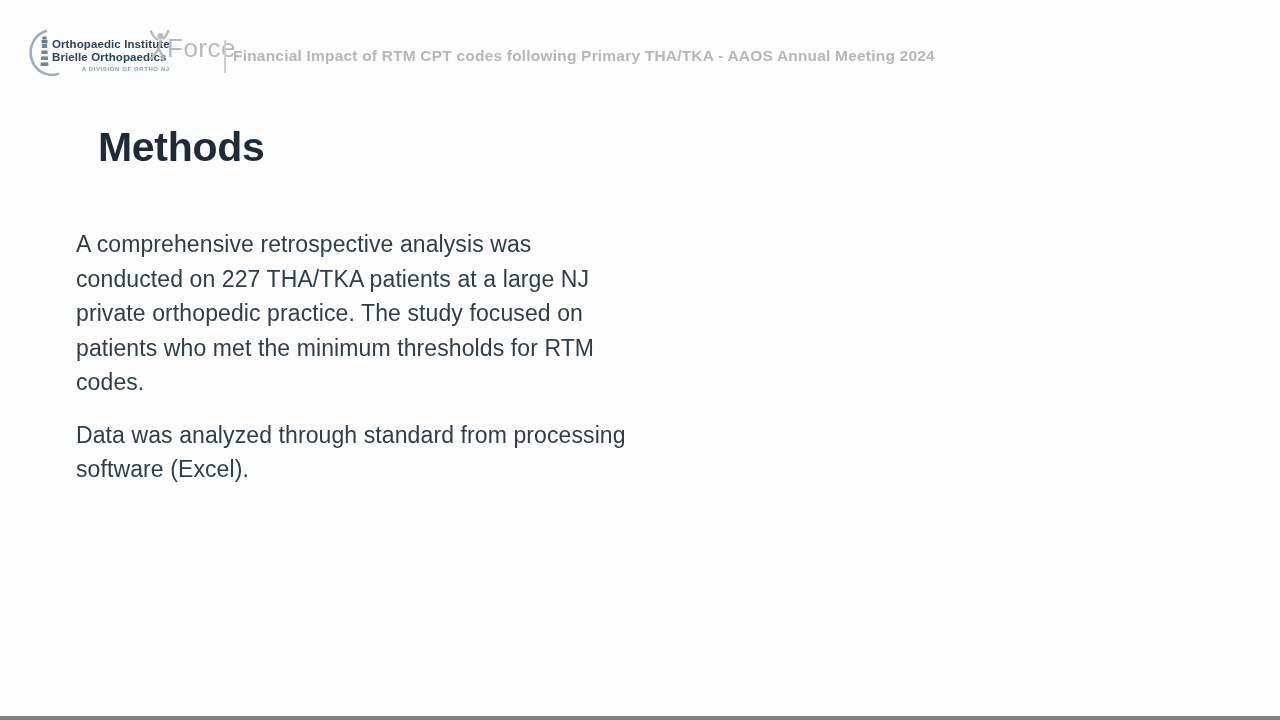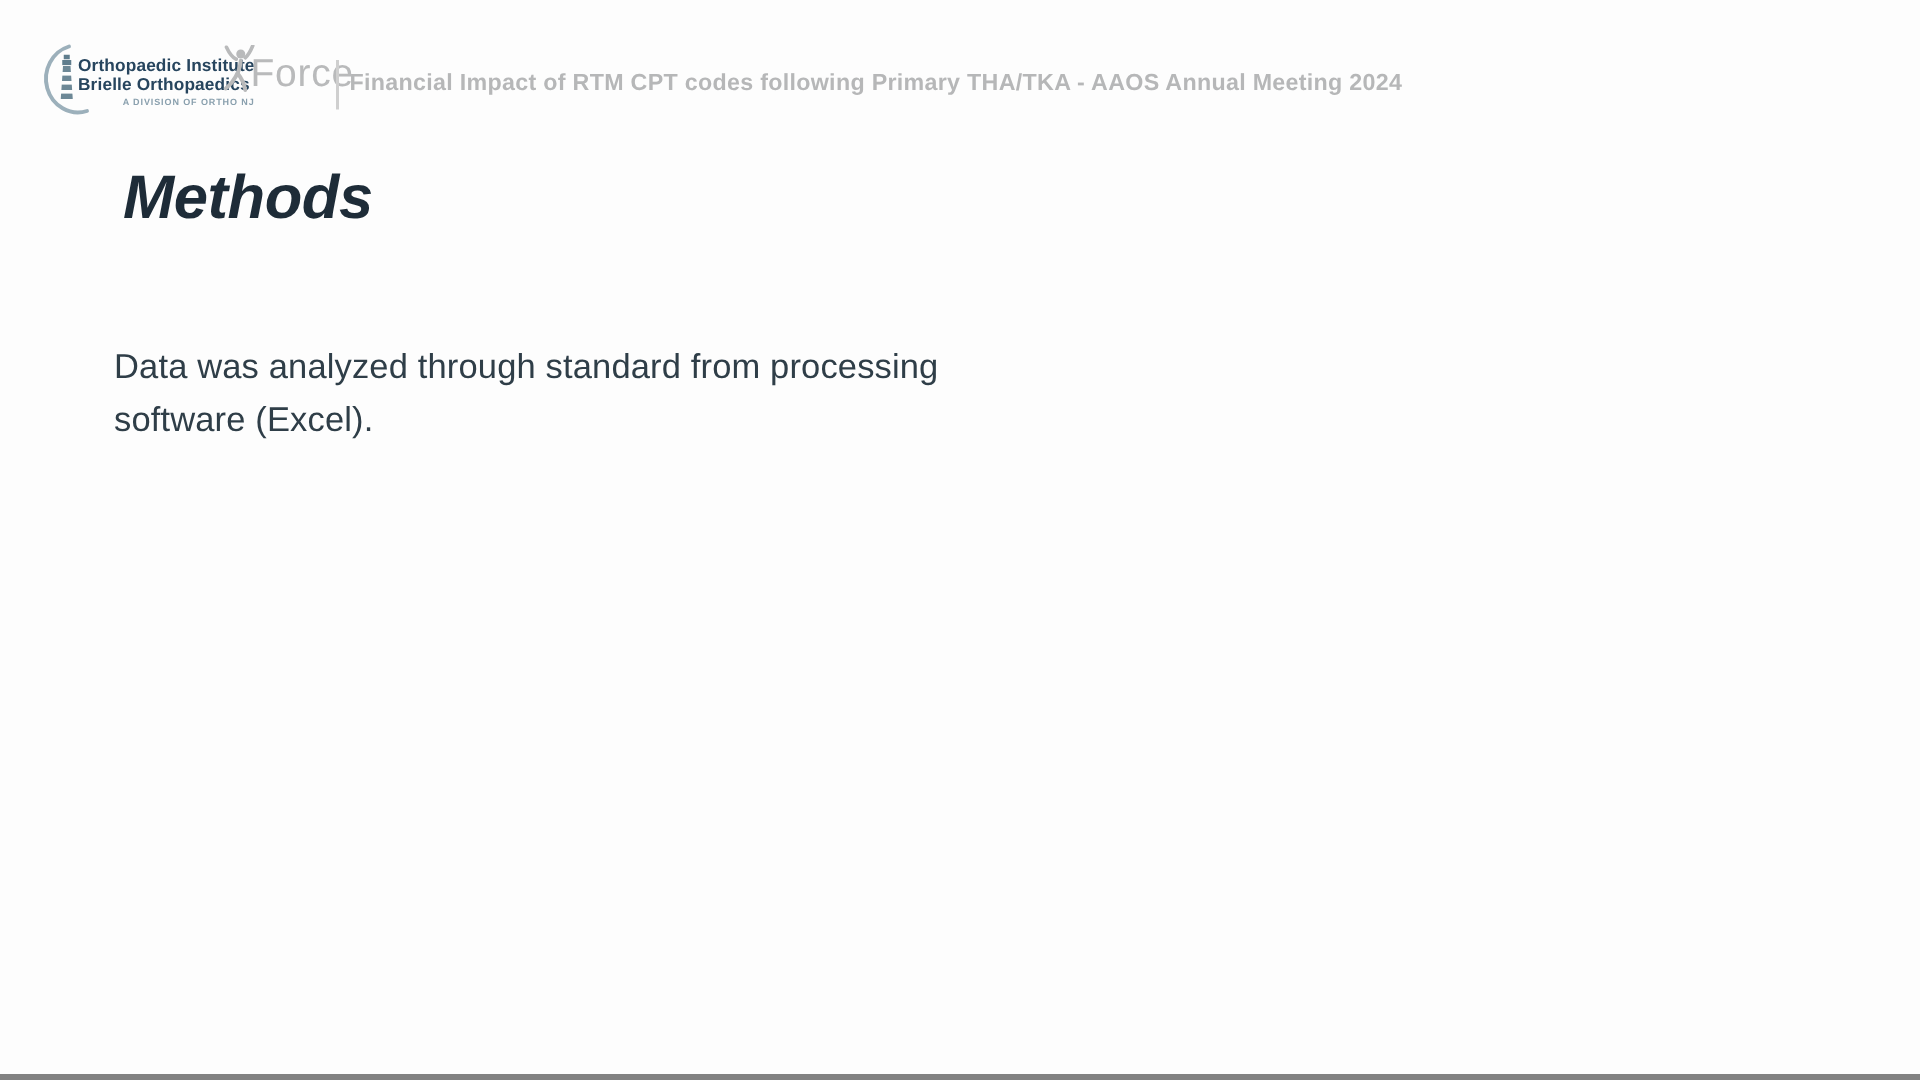--- a/index.html
+++ b/index.html
@@ -144,21 +144,26 @@
         <path d="M10.5 19 Q14.5 24 15.5 30" fill="none" stroke="#b9babb" stroke-width="2.6" stroke-linecap="round"></path>
       </svg>
       <span class="force-text">Force</span>
     </div>
 
     <div class="header-divider"></div>
 
     <div class="header-title">Financial Impact of RTM CPT codes following Primary THA/TKA - AAOS Annual Meeting 2024</div>
   </div>
 
-  <h1 class="slide-heading" style="margin:0;font-style:italic;">Methods</h1>
+  <h1 class="slide-heading" style="margin:16px;">Methods</h1>
 
   <div class="paragraphs">
+    <p class="para">A comprehensive retrospective analysis was
+conducted on 227 THA/TKA patients at a large NJ
+private orthopedic practice. The study focused on
+patients who met the minimum thresholds for RTM
+codes.</p>
     <p class="para">Data was analyzed through standard from processing
 software (Excel).</p>
   </div>
 
   <div class="bottom-bar"></div>
 </div>
 
 </body></html>

